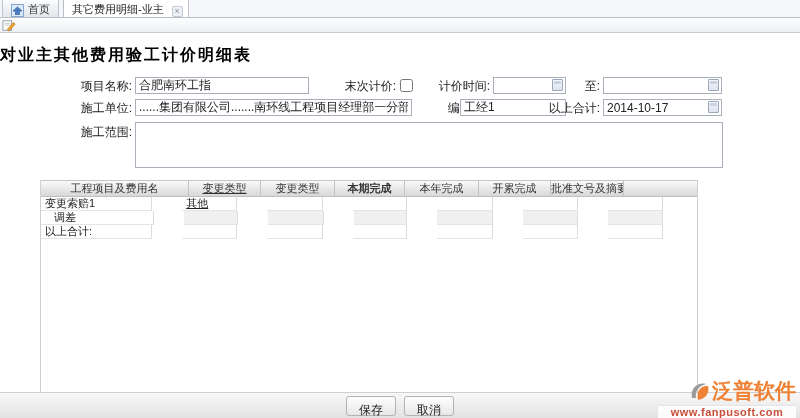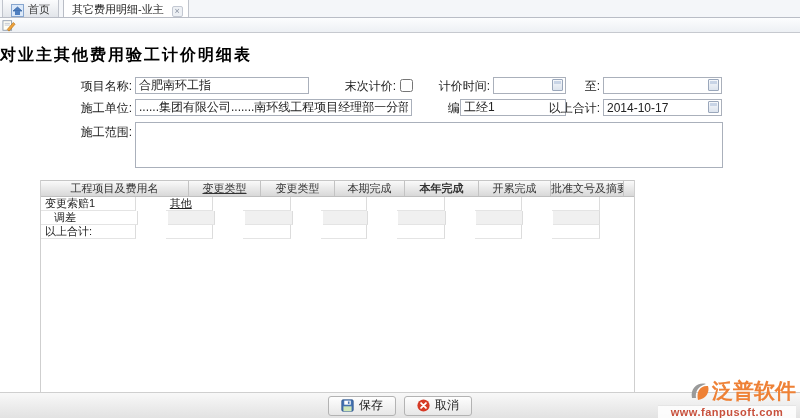--- a/index.html
+++ b/index.html
@@ -25,37 +25,37 @@
 
   .flabel { position:absolute; height:18px; line-height:18px; font-size:12px; color:#222; text-align:right; white-space:nowrap; }
   .finput { position:absolute; height:17px; border:1px solid #aab0bb; background:#fff; font-size:12px; color:#222; padding:0 3px; font-family:"Liberation Sans",sans-serif; }
   .dateinput { padding-right:29px; }
   .cal { position:absolute; width:11px; height:12px; background:linear-gradient(#f6f8fb,#dde4ee); border:1px solid #9aa7bb; border-radius:1px; }
   .cal::before { content:""; position:absolute; top:1px; left:1px; right:1px; height:3px; background:#c8d4e6; }
   .cb { position:absolute; width:13px; height:13px; border:1px solid #919191; background:#fff; }
   textarea.scope { position:absolute; border:1px solid #aab0bb; resize:none; font-family:"Liberation Sans",sans-serif; font-size:12px; padding:2px; }
 
   
-  .grid { position:absolute; left:40px; top:147px; width:595px; height:212px; border-left:1px solid #cfcfcf; border-right:1px solid #cfcfcf; background:#fff; font-size:11px; }
+  .grid { position:absolute; left:40px; top:147px; width:658px; height:212px; border-left:1px solid #cfcfcf; border-right:1px solid #cfcfcf; background:#fff; font-size:11px; }
   .ghead { display:flex; height:17px; background:linear-gradient(#fafafa,#d8d8d8); border-top:1px solid #c6c6c6; border-bottom:1px solid #bfbfbf; }
   .ghead .hc { height:100%; line-height:15px; text-align:center; color:#333; border-right:1px solid #c3c3c3; overflow:hidden; white-space:nowrap; }
   .ghead .hfill { flex:1; border-right:none; }
   .grow { display:flex; height:14px;gap:30px; }
   .grow .c { height:100%; line-height:13px; border-right:1px solid #dcdcdc; border-bottom:1px solid #e4e4e4; padding-left:4px; overflow:hidden; white-space:nowrap; color:#222; }
   .grow .c.ind { padding-left:13px; }
   .grow .c.shade { background:#f0f0f0; }
   .grow .cfill { flex:1; border-right:none; border-bottom:none; }
 
   
-  .w0{width:148px;} .w1{width:72px;text-decoration:underline;} .w2{width:74px;} .w3{width:70px;} .w4{width:74px;font-weight:bold;} .w5{width:72px;} .w6{width:73px;}
+  .w0{width:148px;} .w1{width:72px;text-decoration:underline;} .w2{width:74px;} .w3{width:70px;font-weight:bold;} .w4{width:74px;} .w5{width:72px;} .w6{width:73px;}
 
   
   .footer { position:absolute; left:0; bottom:0; width:800px; height:26px; background:linear-gradient(#f8f8f8,#e2e2e2); border-top:1px solid #cfcfcf; display:flex; justify-content:center; align-items:center; gap:8px; }
   .btn { display:inline-flex; align-items:center; gap:5px; height:20px; padding:0 12px; font-size:12px; color:#222;
-         background:linear-gradient(#fefefe,#e7e7e7); border:1px solid #b3b3b3; border-radius:3px; cursor:pointer; font-family:"Liberation Sans",sans-serif; }
+         background:linear-gradient(#fefefe,#e7e7e7); border:1px solid #b3b3b3; border-radius:3px; cursor:pointer; font-family:"Liberation Sans",sans-serif;flex-direction:column; }
 
   
   .watermark { position:absolute; right:4px; bottom:0; width:138px; text-align:center; z-index:5; }
   .wm-top { display:flex; align-items:center; justify-content:flex-end; gap:2px; }
   .wm-brand { font-size:21px; font-weight:bold; color:#ee8136; white-space:nowrap; }
   .wm-url { font-size:11px; font-weight:bold; color:#c8503c; letter-spacing:0.5px; background:rgba(255,255,255,0.85); border-top:1px solid #e5e5e5; }
 </style>
 </head>
 <body>
 

